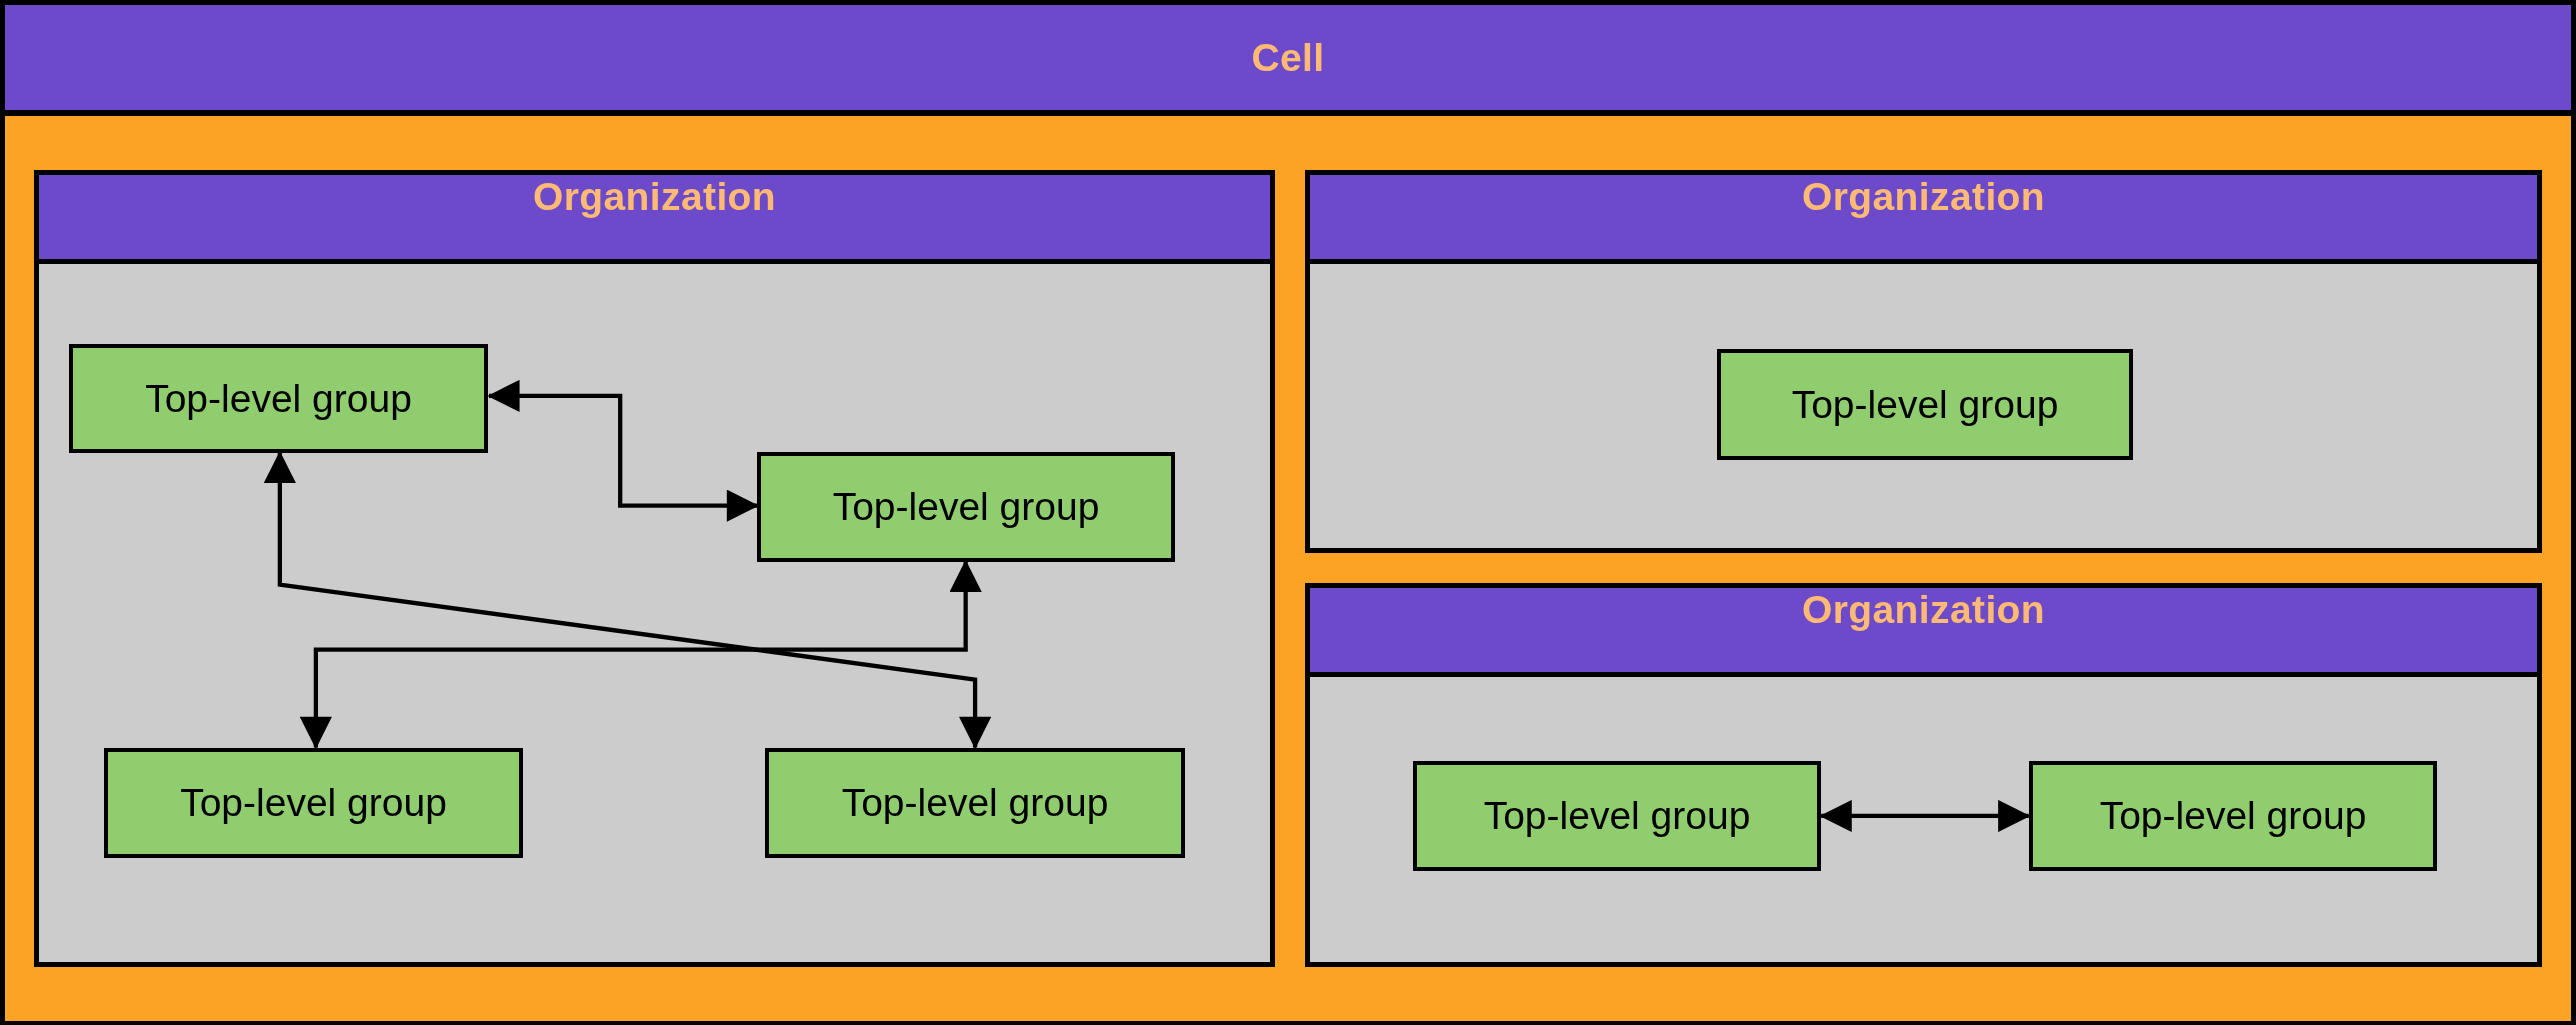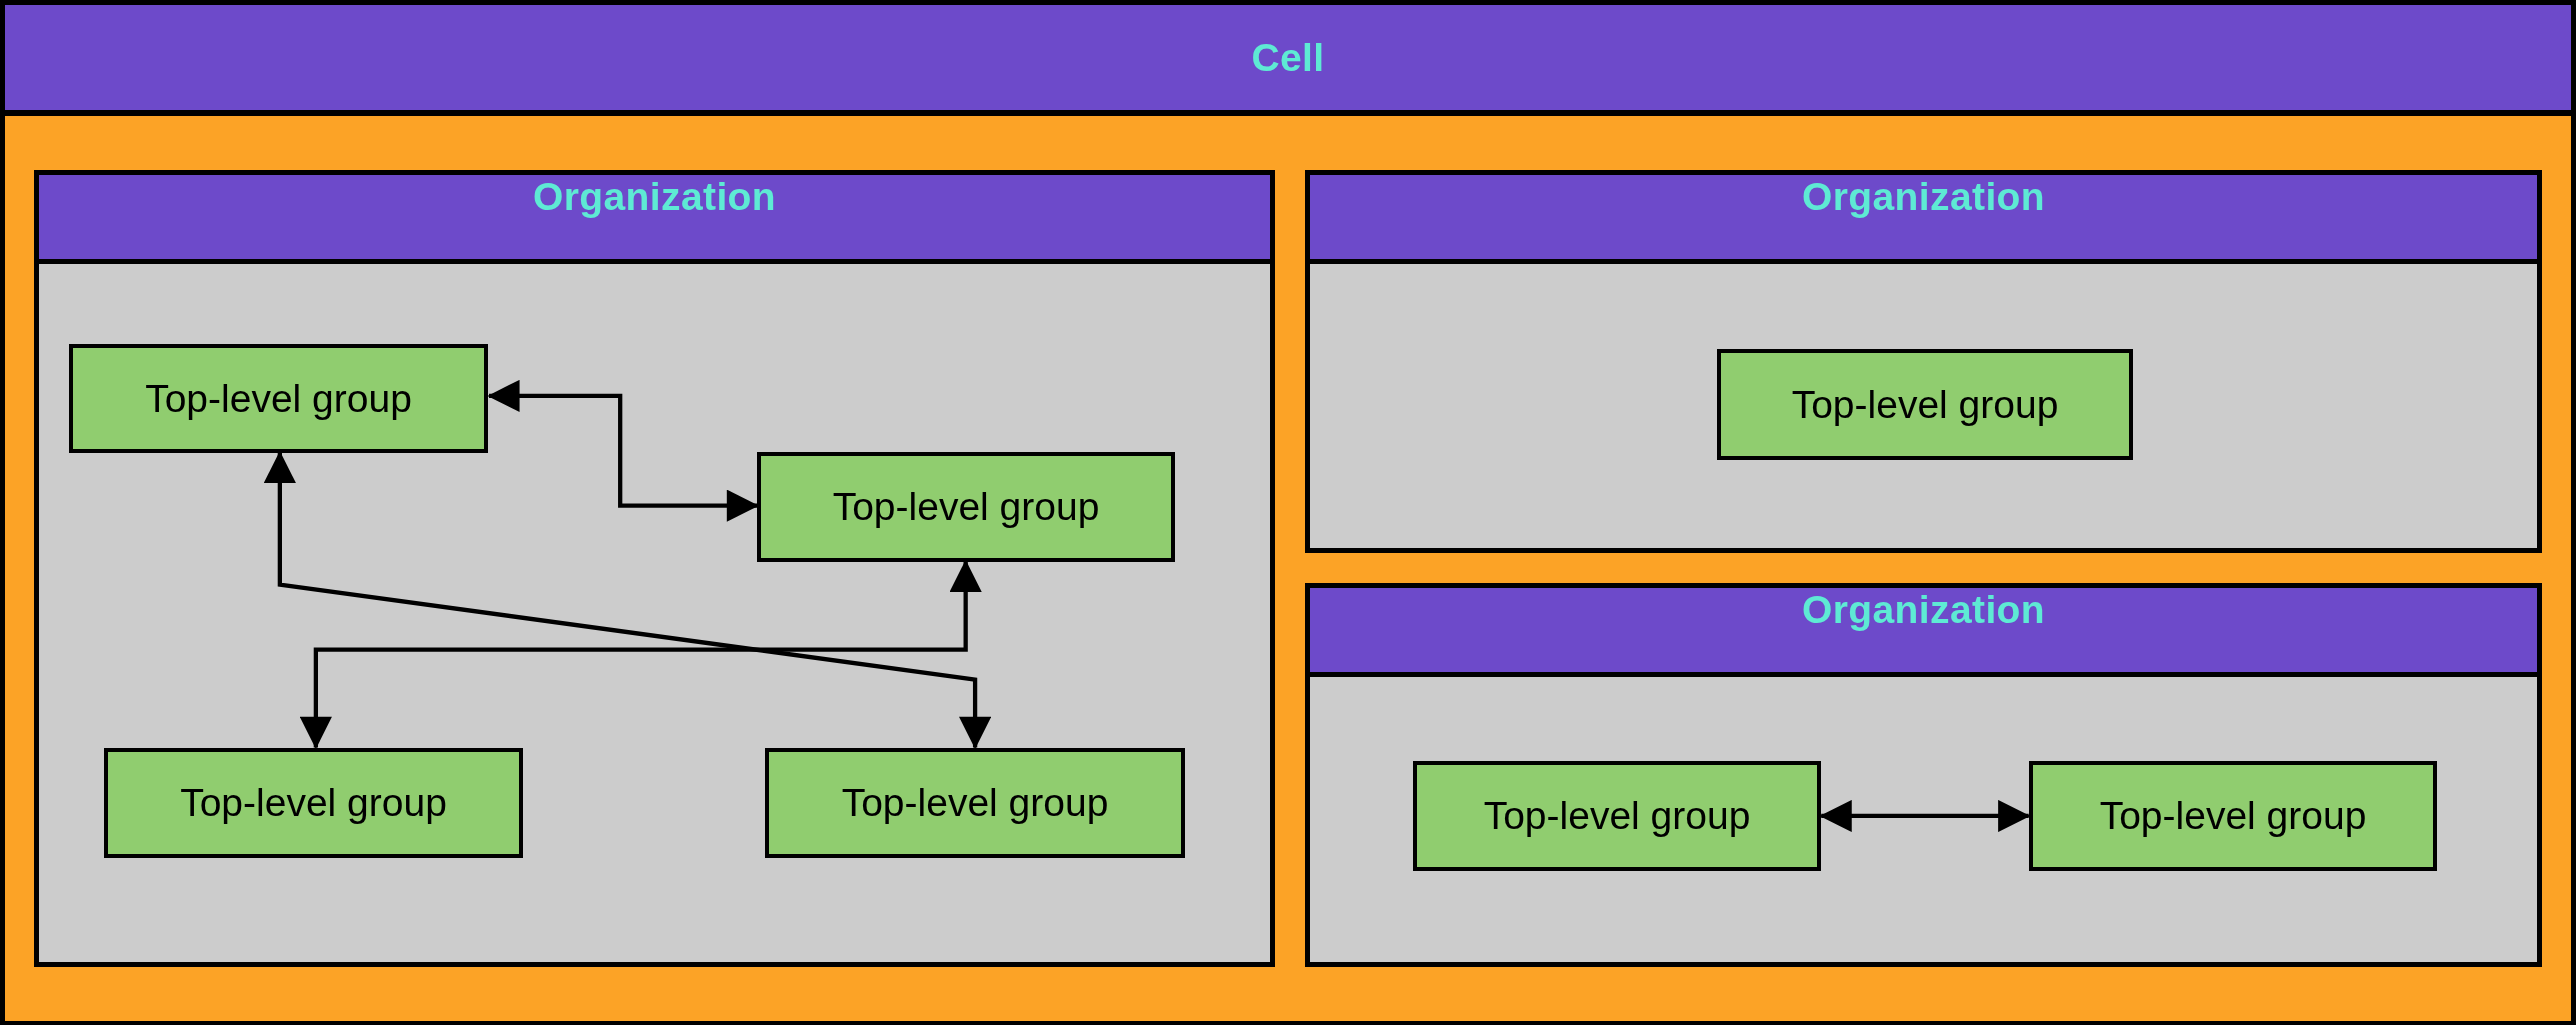--- a/index.html
+++ b/index.html
@@ -18,21 +18,21 @@
     left: 0; top: 0;
     width: 2566px;
     height: 111px;
     background: #6D4ACA;
     border-bottom: 6px solid #000000;
     display: flex;
     align-items: center;
     justify-content: center;
   }
   .band-label {
-    color: #5eead4;
+    color: #fdba74;
     font-size: 39px;
     font-weight: 700;
     letter-spacing: 0.4px;
   }
   .org {
     position: absolute;
     background: #CCCCCC;
     border: 5.1px solid #000000;
   }
   .org-header {

